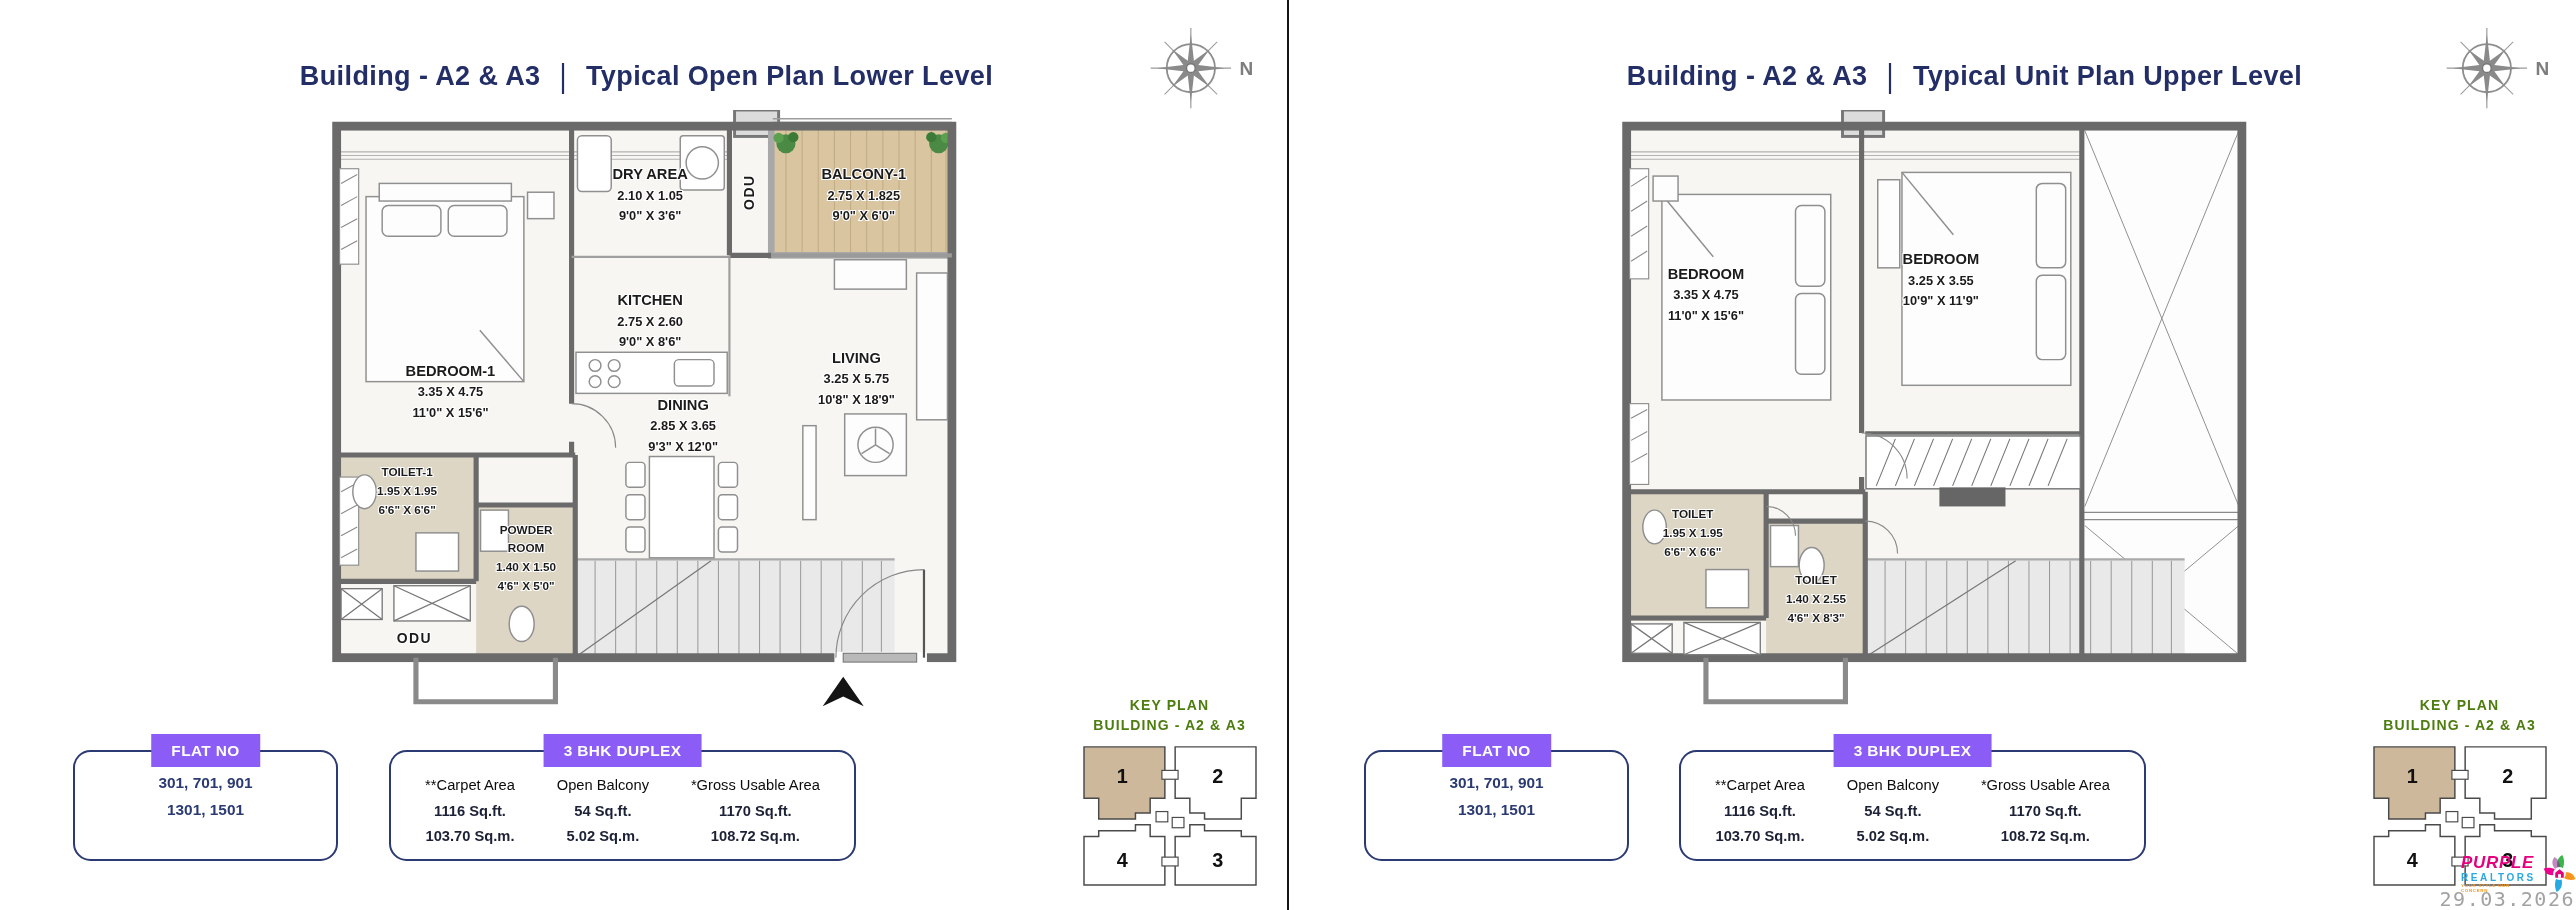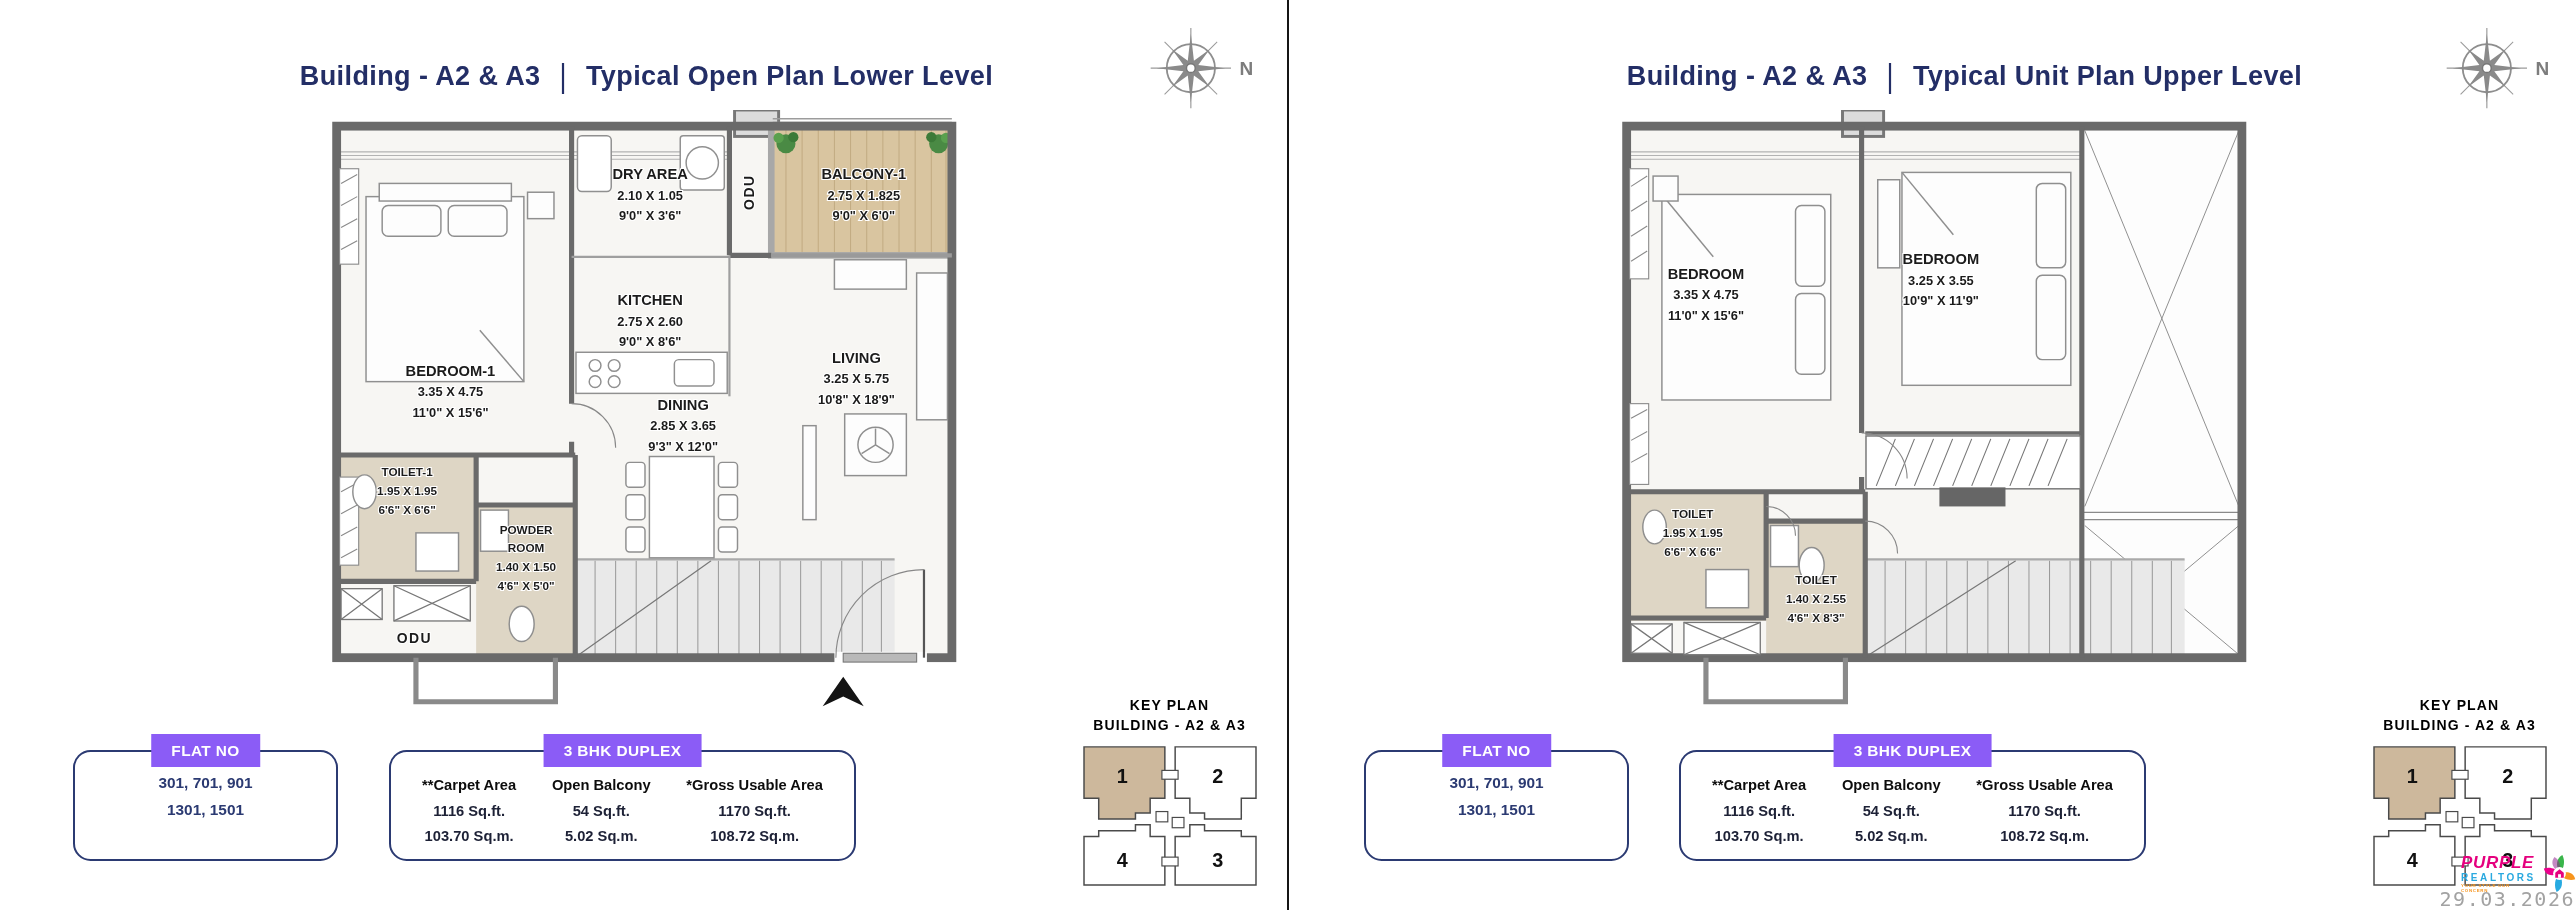--- a/index.html
+++ b/index.html
@@ -21,26 +21,26 @@
   .plan .sm{font-size:16px;}
   .plan .odu{font-size:19px;letter-spacing:2px;}
 
   
   .infobox{position:absolute;height:107px;background:#fff;border:2.2px solid #2b3a72;border-radius:17.6px;}
   .chip{position:absolute;top:-17.6px;left:50%;transform:translateX(-50%);background:#8b5cf6;color:#fff;
     font-size:15.4px;font-weight:bold;letter-spacing:0.4px;padding:7.3px 20.6px;border-radius:0;white-space:nowrap;}
   .flatno-body{margin-top:18px;text-align:center;font-size:15.4px;font-weight:bold;color:#2b3a72;line-height:1.75;}
   .duplex-body{display:flex;justify-content:space-around;margin-top:25px;padding:0 13.2px;}
   .duplex-col{text-align:center;}
-  .duplex-col .h{font-size:14.7px;font-weight:bold;color:#0c0c0c;margin-bottom:10.3px;white-space:nowrap;}
+  .duplex-col .h{font-size:14.7px;font-weight:normal;color:#0c0c0c;margin-bottom:10.3px;white-space:nowrap;}
   .duplex-col .v{font-size:14.7px;font-weight:bold;color:#1d2136;margin-bottom:8.8px;white-space:nowrap;}
 
   
   .keyplan{position:absolute;width:191px;text-align:center;}
-  .keyplan .kp-title{font-size:14px;font-weight:bold;color:#000000;letter-spacing:1.1px;line-height:1.45;}
+  .keyplan .kp-title{font-size:14px;font-weight:bold;color:#4d7c0f;letter-spacing:1.1px;line-height:1.45;}
   .keyplan svg{margin-top:5.9px;}
   .keyplan svg text{font-family:"Liberation Sans",sans-serif;font-weight:bold;font-size:27px;
     fill:#111;text-anchor:middle;}
 
   
   .compass{position:absolute;}
 
   
   .branding{position:absolute;display:flex;align-items:center;gap:4px;}
   .brand-text{text-align:left;line-height:1;}

